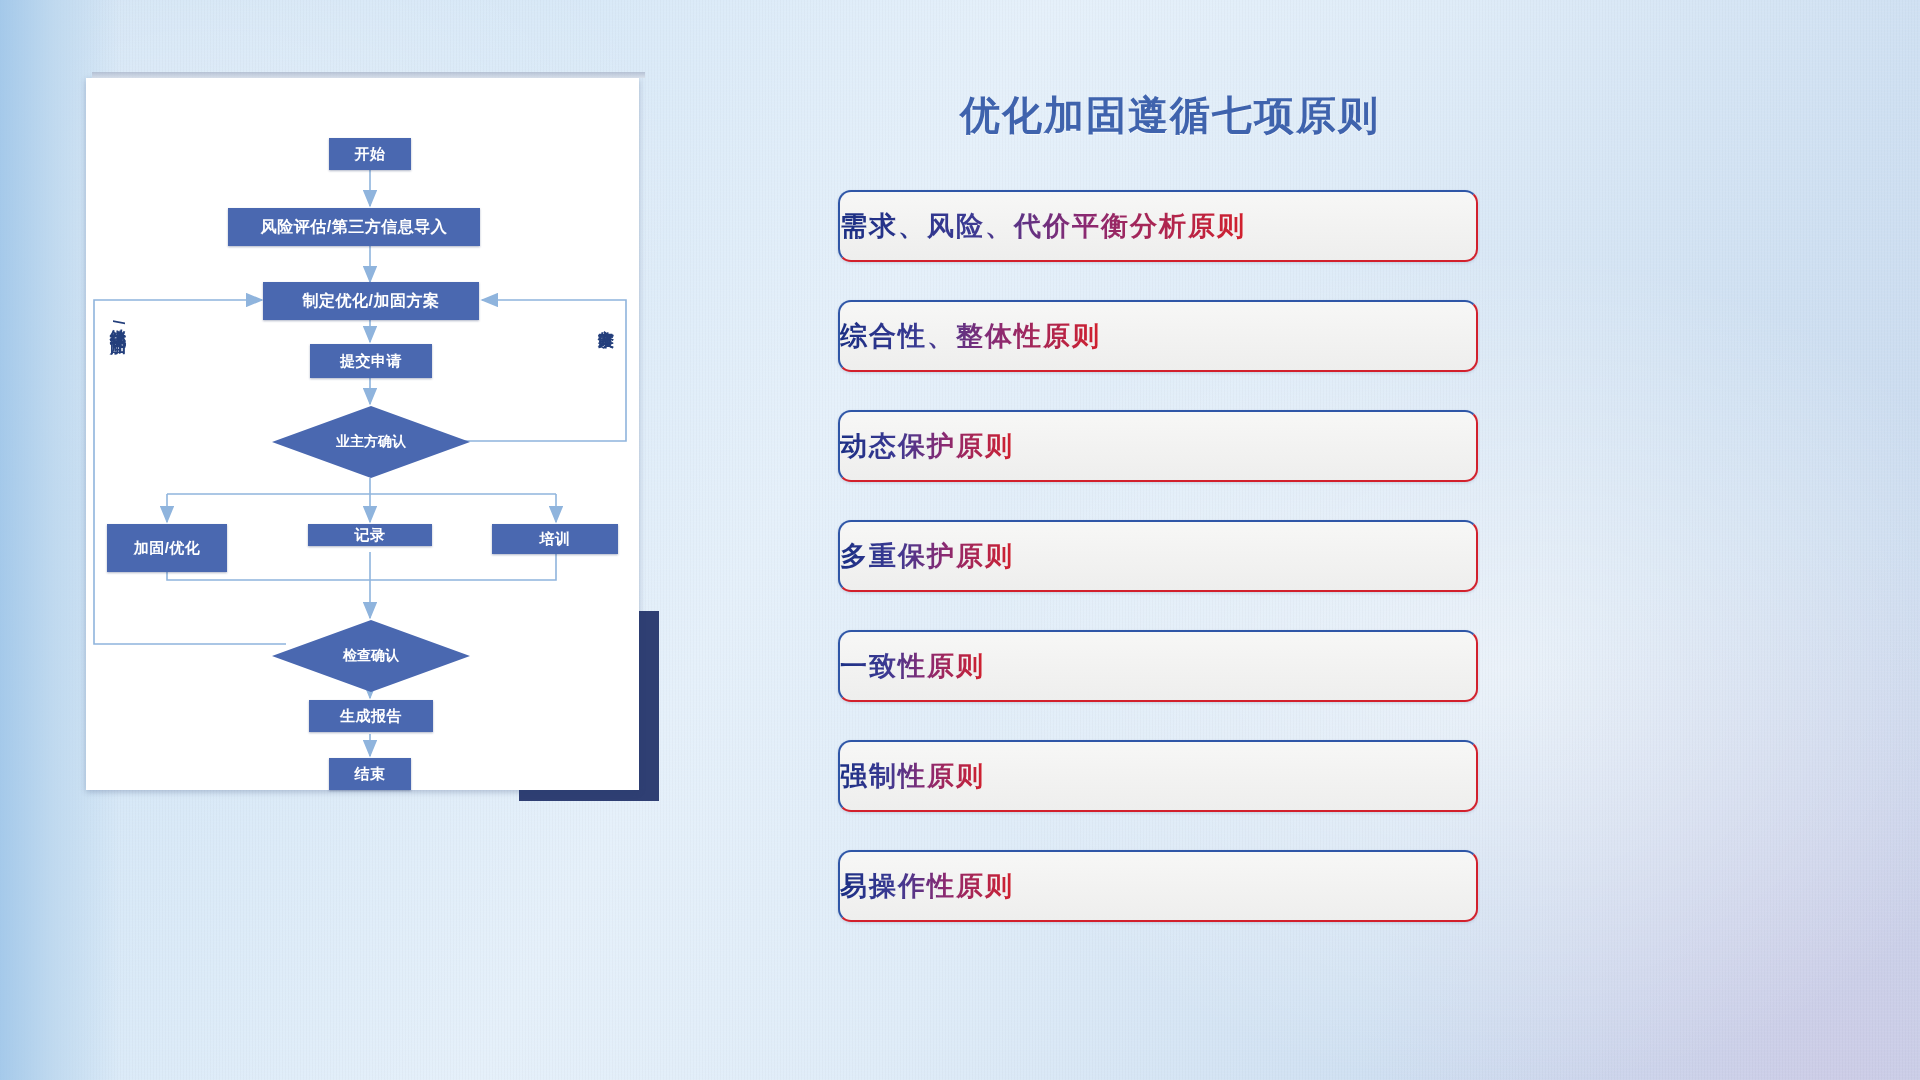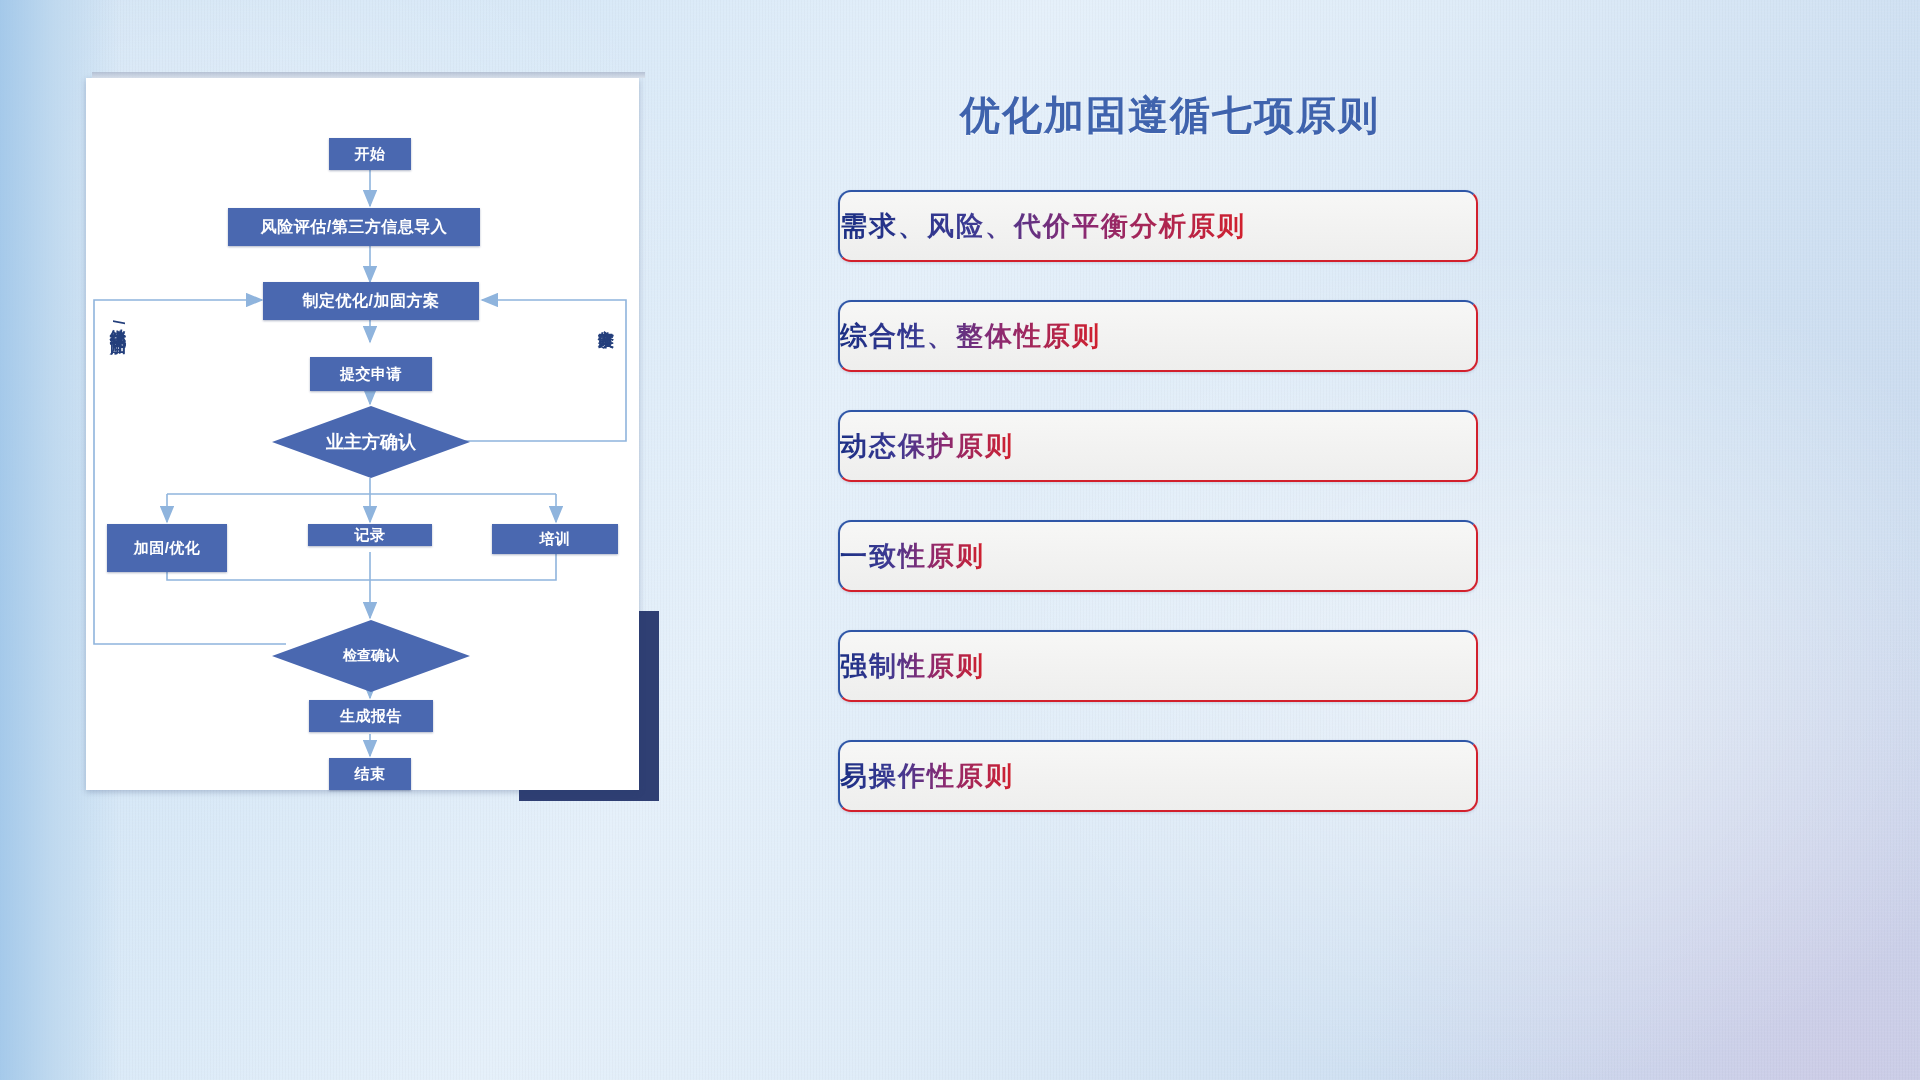--- a/index.html
+++ b/index.html
@@ -151,25 +151,25 @@
   </div>
 
   <div class="node" style="left:142px;top:130px;width:252px;height:38px;font-size:16px;">
     <span>风险评估/第三方信息导入</span>
   </div>
 
   <div class="node" style="left:177px;top:204px;width:216px;height:38px;font-size:16px;">
     <span>制定优化/加固方案</span>
   </div>
 
-  <div class="node" style="left:224px;top:266px;width:122px;height:34px;font-size:15px;margin-top:13px;">
+  <div class="node" style="left:224px;top:266px;width:122px;height:34px;font-size:15px;">
     <span>提交申请</span>
   </div>
 
-  <div class="diamond" style="left:186px;top:328px;width:198px;height:72px;font-size:18px;">
+  <div class="diamond" style="left:186px;top:328px;width:198px;height:72px;font-size:14px;">
     <span>业主方确认</span>
   </div>
 
   <div class="node" style="left:21px;top:446px;width:120px;height:48px;font-size:15px;">
     <span>加固/优化</span>
   </div>
 
   <div class="node" style="left:222px;top:446px;width:124px;height:22px;font-size:15px;">
     <span>记录</span>
   </div>
@@ -201,20 +201,23 @@
   <div class="pitem">
     <span class="ptext">需求、风险、代价平衡分析原则</span>
   </div>
   <div class="pitem">
     <span class="ptext">综合性、整体性原则</span>
   </div>
   <div class="pitem">
     <span class="ptext">动态保护原则</span>
   </div>
   <div class="pitem">
+    <span class="ptext">多重保护原则</span>
+  </div>
+  <div class="pitem">
     <span class="ptext">一致性原则</span>
   </div>
   <div class="pitem">
     <span class="ptext">强制性原则</span>
   </div>
   <div class="pitem">
     <span class="ptext">易操作性原则</span>
   </div>
 </div>
 

